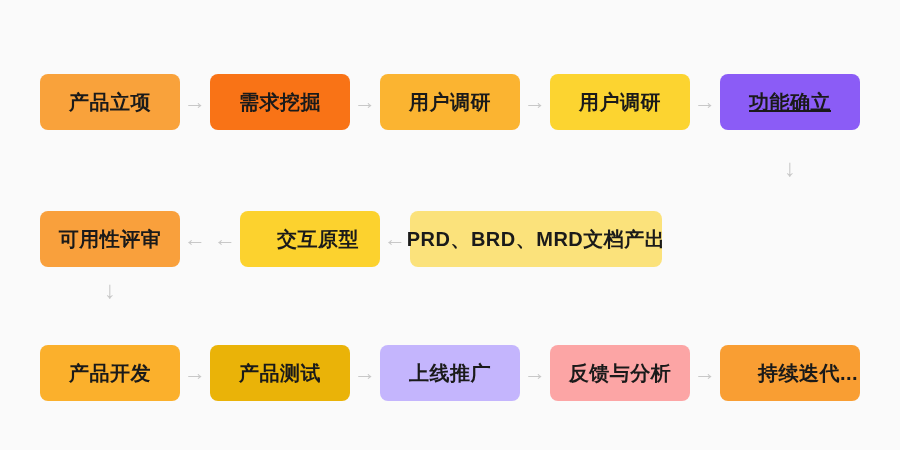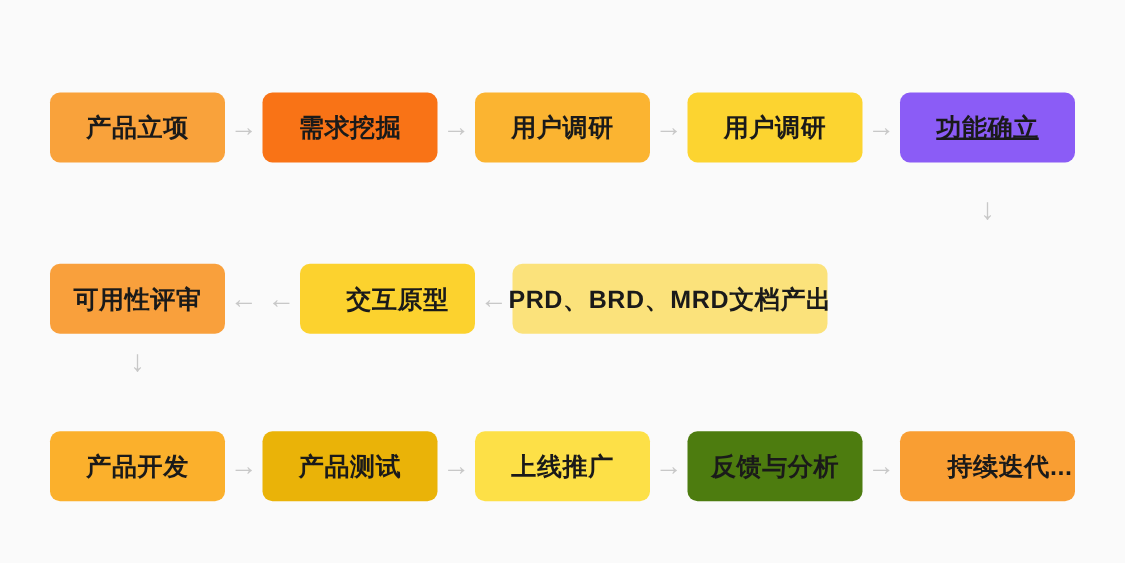--- a/index.html
+++ b/index.html
@@ -66,20 +66,20 @@
     <div class="node wide" style="background: rgb(251, 226, 123);">PRD、BRD、MRD文档产出</div>
   </div>
 
   <div class="vconn" style="left:95px;top:268px;">↓</div>
 
   <div class="row" style="top:317px;margin-top:28px;">
     <div class="node" style="background: rgb(251, 176, 44);">产品开发</div>
     <div class="conn">→</div>
     <div class="node" style="background: #eab308;">产品测试</div>
     <div class="conn">→</div>
-    <div class="node" style="background: #fde047;">上线推广</div>
+    <div class="node" style="background: #c4b5fd;">上线推广</div>
     <div class="conn">→</div>
-    <div class="node" style="background: #4d7c0f;">反馈与分析</div>
+    <div class="node" style="background: #fca5a5;">反馈与分析</div>
     <div class="conn">→</div>
     <div class="node" style="background: rgb(249, 158, 51); padding-left: 36px;">持续迭代...</div>
   </div>
 
 </div>
 
 </body></html>

